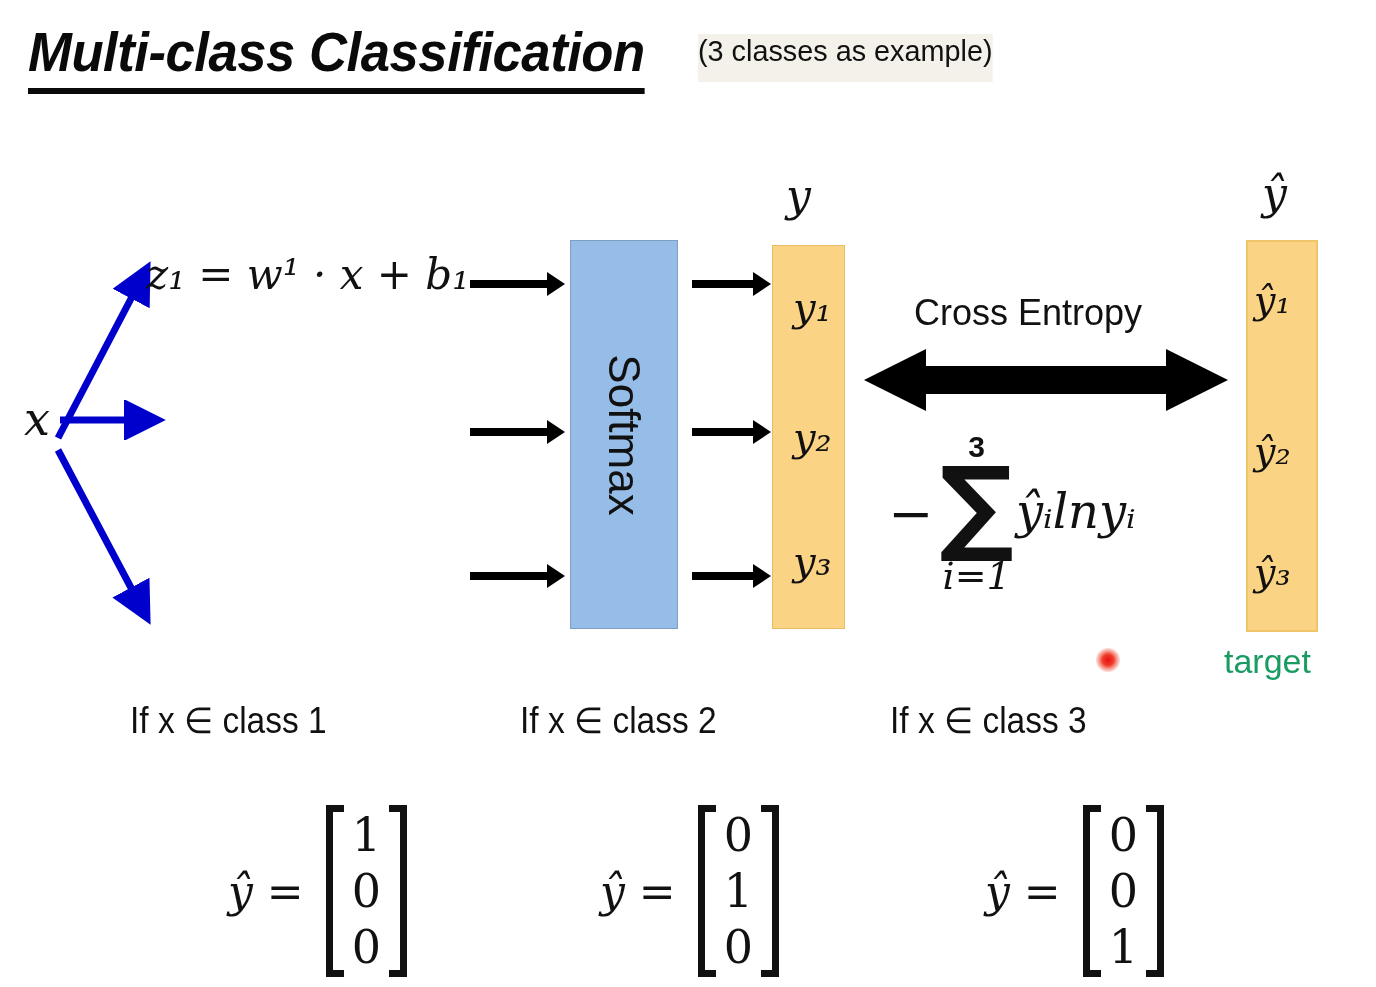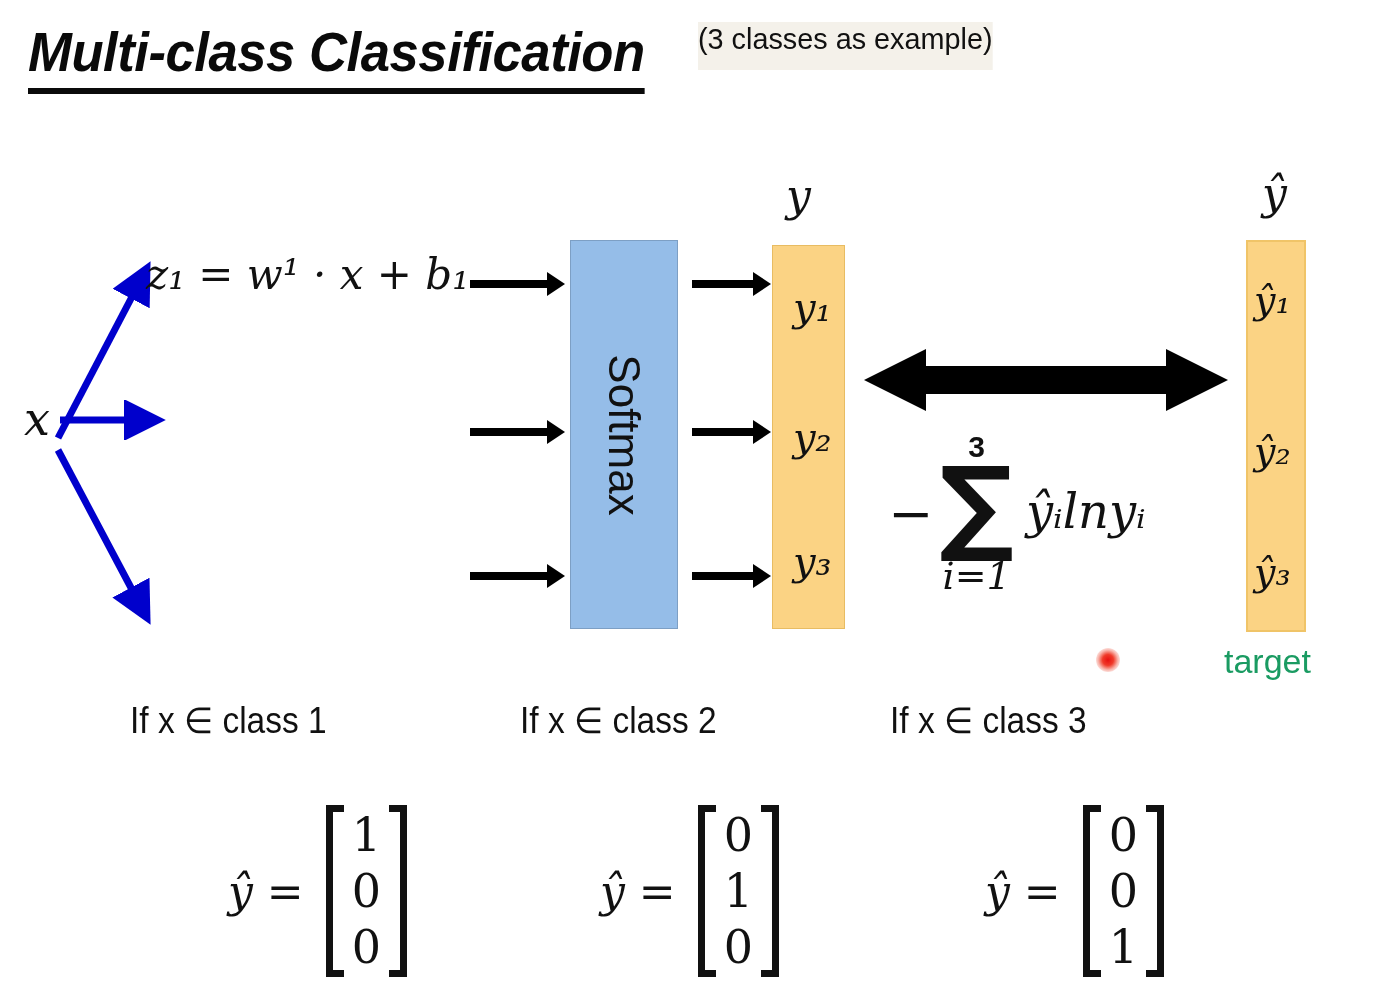--- a/index.html
+++ b/index.html
@@ -7,21 +7,21 @@
     width:1376px;height:987px;
     background:#ffffff;
     font-family:"Liberation Sans", sans-serif;
     color:#111;
     overflow:hidden;
     position:relative;
   }
   #slide{position:absolute;left:0;top:0;width:1376px;height:987px;}
 
   
-  .title-wrap{position:absolute;left:28px;top:22px;display:flex;align-items:flex-start;gap:14px;}
+  .title-wrap{position:absolute;left:28px;top:22px;display:flex;align-items:center;gap:14px;}
   .title-main{
     font-family:"Liberation Sans", sans-serif;
     font-weight:bold;font-style:italic;
     font-size:56px;line-height:60px;
     letter-spacing:-0.5px;
     color:#0a0a0a;
     border-bottom:6px solid #0a0a0a;
     padding-bottom:6px;
     transform:scaleX(0.94);
     transform-origin:left bottom;
@@ -74,21 +74,21 @@
   
   .ybox{
     position:absolute;left:772px;top:245px;width:73px;height:384px;
     background:#fbd384;border:1px solid #e8bc62;box-sizing:border-box;
   }
   .ybox-item{position:absolute;left:12px;font-size:40px;margin-left:8px;}
   .ylabel-top{position:absolute;left:786px;top:170px;font-size:44px;}
 
   
   .tbox{
-    position:absolute;left:1246px;top:240px;width:60px;height:392px;
+    position:absolute;left:1246px;top:240px;width:72px;height:392px;
     background:#fbd384;border:2px solid #f0c468;box-sizing:border-box;
   }
   .tbox-item{position:absolute;left:6px;font-size:38px;}
   .tlabel-top{position:absolute;left:1262px;top:168px;font-size:44px;}
   .target-text{
     position:absolute;left:1224px;top:636px;
     font-family:"Liberation Sans", sans-serif;
     font-size:34px;color:#1a9b62;margin-top:6px;
   }
 
@@ -98,21 +98,21 @@
     font-family:"Liberation Sans", sans-serif;
     font-size:36px;color:#111;white-space:nowrap;
   }
   .dbl-arrow{position:absolute;left:864px;top:349px;width:364px;height:62px;}
   .ce-formula{position:absolute;left:888px;top:432px;display:flex;align-items:center;gap:2px;}
   .minus{font-family:"DejaVu Serif", serif;font-size:54px;line-height:1;margin-right:4px;color:#111;}
   .sigma-col{display:flex;flex-direction:column;align-items:center;line-height:1;}
   .sig-top{font-family:"Liberation Sans", sans-serif;font-weight:bold;font-size:30px;}
   .sig-glyph{font-family:"DejaVu Sans", sans-serif;font-size:104px;line-height:0.84;font-weight:bold;}
   .sig-bot{font-family:"DejaVu Serif", serif;font-style:italic;font-size:38px;margin-top:8px;}
-  .ce-body{font-family:"DejaVu Serif", serif;font-style:italic;font-size:48px;margin-left:10px;margin-bottom:6px;}
+  .ce-body{font-family:"DejaVu Serif", serif;font-style:italic;font-size:48px;margin-left:0;margin-bottom:6px;}
 
   
   .laser{
     position:absolute;left:1096px;top:648px;width:24px;height:24px;border-radius:50%;
     background:radial-gradient(circle,#e81010 0%,#f03b2a 32%,rgba(240,90,70,0.45) 58%,rgba(250,170,160,0.12) 78%,rgba(255,255,255,0) 100%);
   }
 
   
   .cap{
     position:absolute;top:700px;
@@ -204,20 +204,21 @@
   <div class="barrow" style="left:692px;top:428px;width:62px;"></div>
   <div class="barrow" style="left:692px;top:572px;width:62px;"></div>
 
   <div class="ylabel-top math">y</div>
   <div class="ybox">
     <div class="ybox-item math" style="top:38px;">y₁</div>
     <div class="ybox-item math" style="top:168px;">y₂</div>
     <div class="ybox-item math" style="top:292px;">y₃</div>
   </div>
 
+  <div class="ce-text">Cross Entropy</div>
 
   <svg class="dbl-arrow" viewBox="0 0 364 62" preserveAspectRatio="none">
     <polygon points="0,31 62,0 62,17 302,17 302,0 364,31 302,62 302,45 62,45 62,62" fill="#000000"></polygon>
   </svg>
 
   <div class="ce-formula">
     <span class="minus">−</span>
     <span class="sigma-col">
       <span class="sig-top">3</span>
       <span class="sig-glyph">∑</span>

